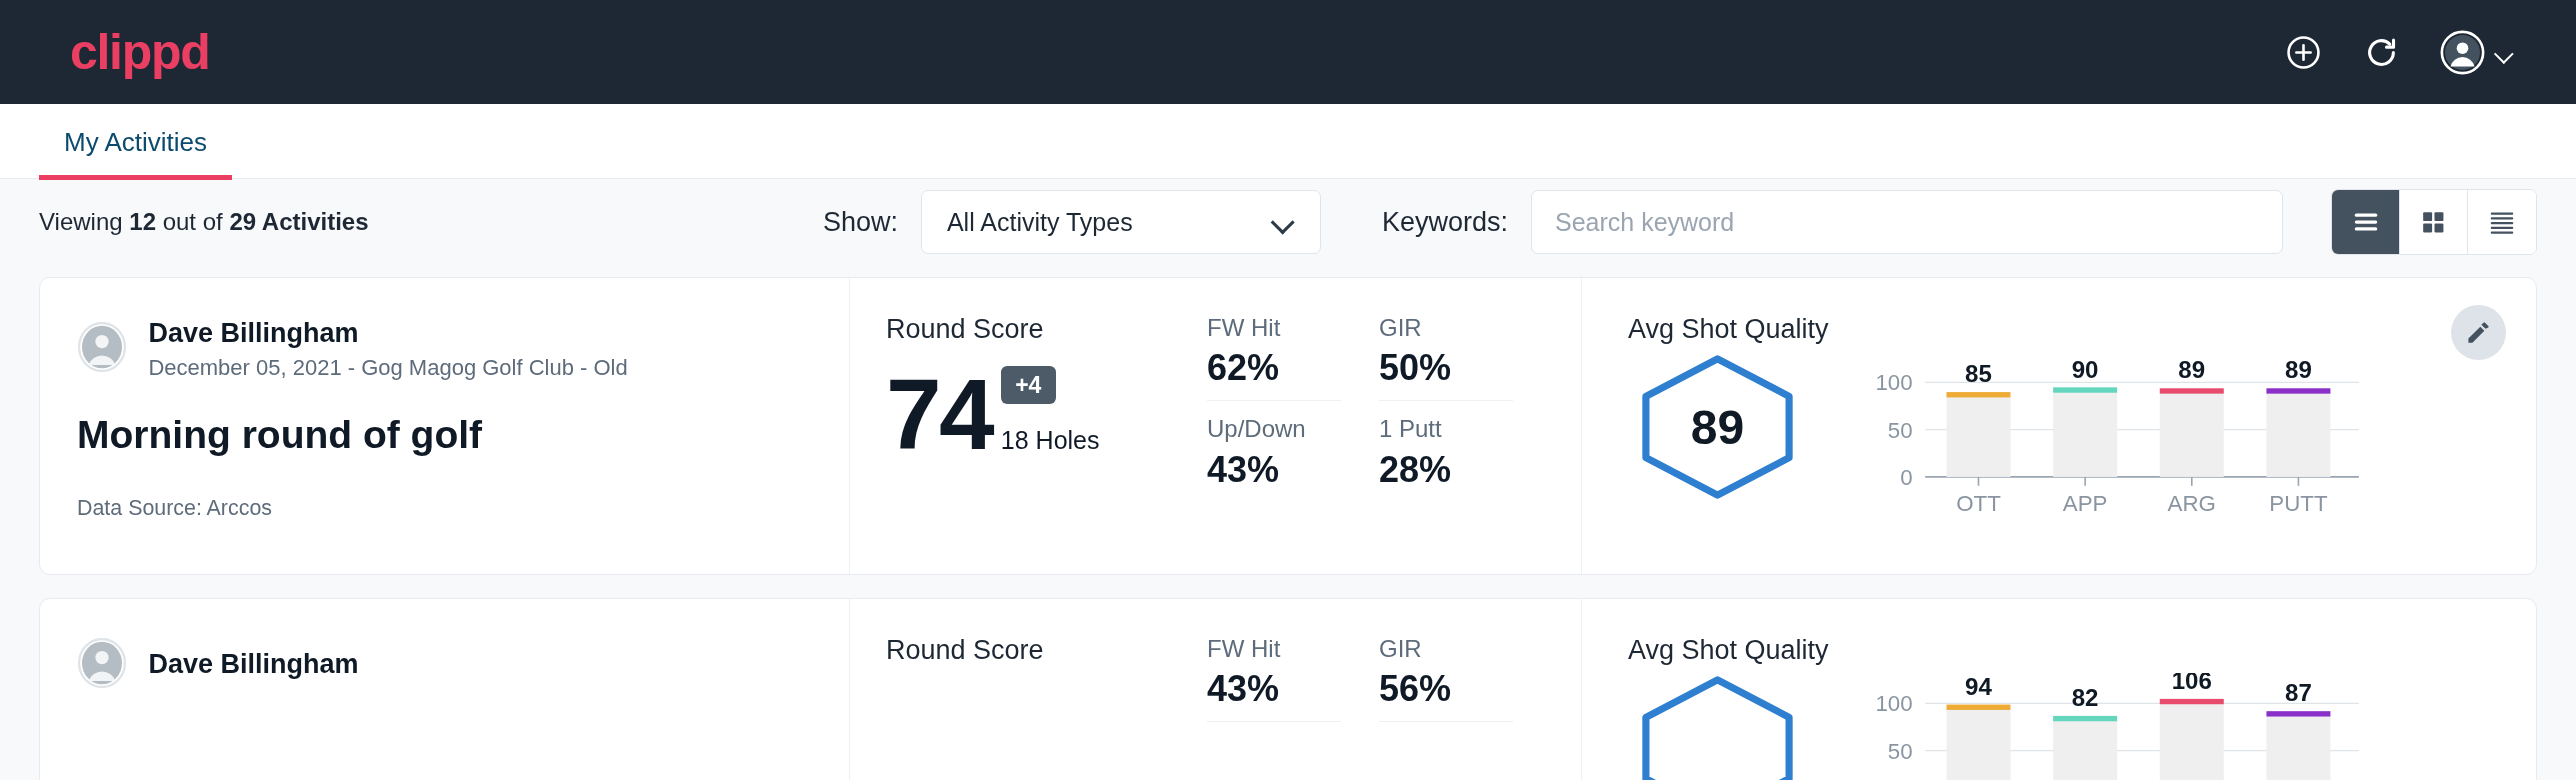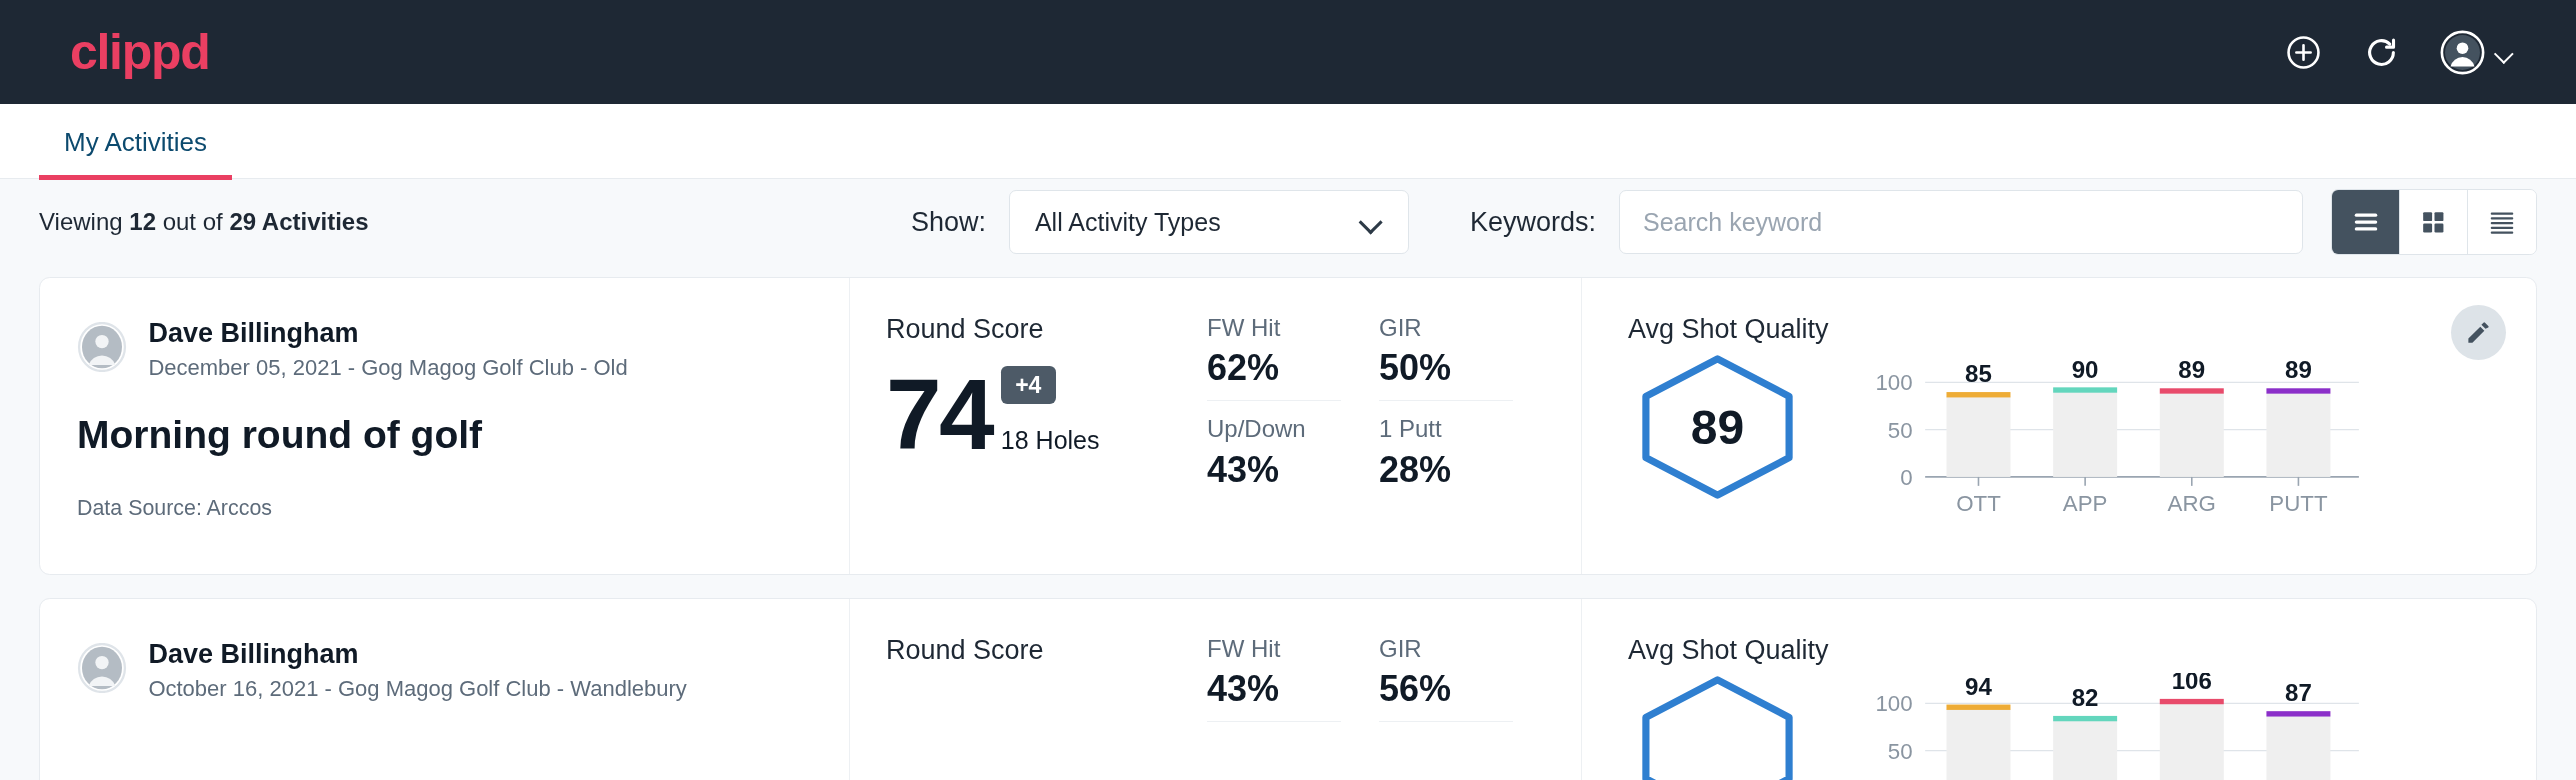--- a/index.html
+++ b/index.html
@@ -124,28 +124,28 @@
     align-items: center;
     padding: 0 25px;
     font-size: 25px;
     color: #1e2834;
     cursor: pointer;
     margin-right: 61px;
   }
   .select .chev { margin-left: auto; color: #2d3a47; width:23px; }
   .select .chev::before { width: 14.3px; height: 14.3px; border-width: 3.6px; top:-2.7px; }
   .search-box {
-    width: 684px; height: 64px;
+    width: 752px; height: 64px;
     background: #ffffff;
     border: 1.8px solid #dfe5ea;
     border-radius: 7.1px;
     display: flex;
     align-items: center;
     padding: 12px 23px;
-    margin-right: 28px;
+    margin-right: 48px;
   }
   .search-box input {
     border: 0; outline: 0;
     width: 100%;
     font-size: 25px;
     font-family: inherit;
     color: #1e2834;
     background: transparent;
   }
   .search-box input::placeholder { color: #9aa5b1; }
@@ -466,21 +466,20 @@
         <span>
           <svg width="50" height="50" viewBox="0 0 24 24">
             <ellipse cx="12" cy="12" rx="11" ry="11.5" fill="none" stroke="#dfe4e9" stroke-width="1.1"></ellipse>
             <ellipse cx="12" cy="12" rx="9.6" ry="10.2" fill="#b4bcc4"></ellipse>
             <circle cx="12" cy="9.4" r="3.2" fill="#f2f4f6"></circle>
             <path d="M5.6 20.6a6.8 6.8 0 0 1 12.8 0z" fill="#f2f4f6"></path>
           </svg>
         </span>
         <div class="who-text">
           <div class="name">Dave Billingham</div>
-          <div class="meta">October 16, 2021 - Gog Magog Golf Club - Wandlebury</div>
         </div>
       </div>
     </div>
 
     <div class="col-score">
       <div class="sec-label">Round Score</div>
     </div>
 
     <div class="col-stats">
       <div class="stat top">

